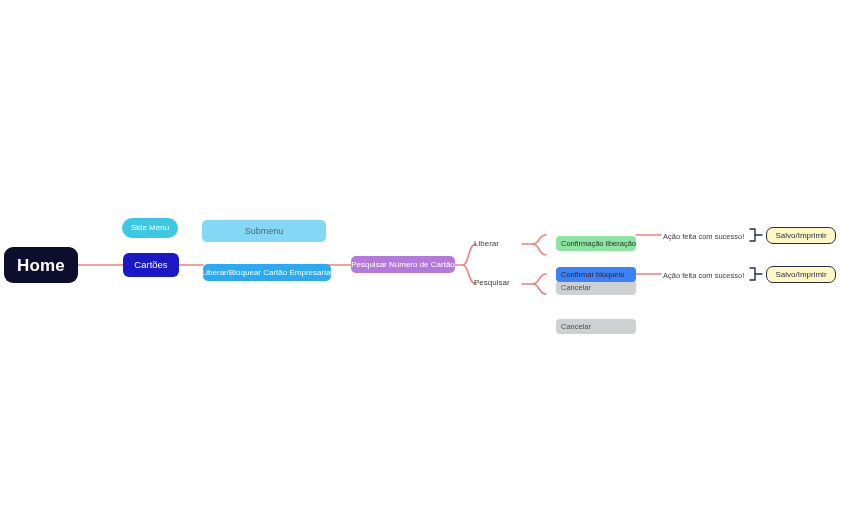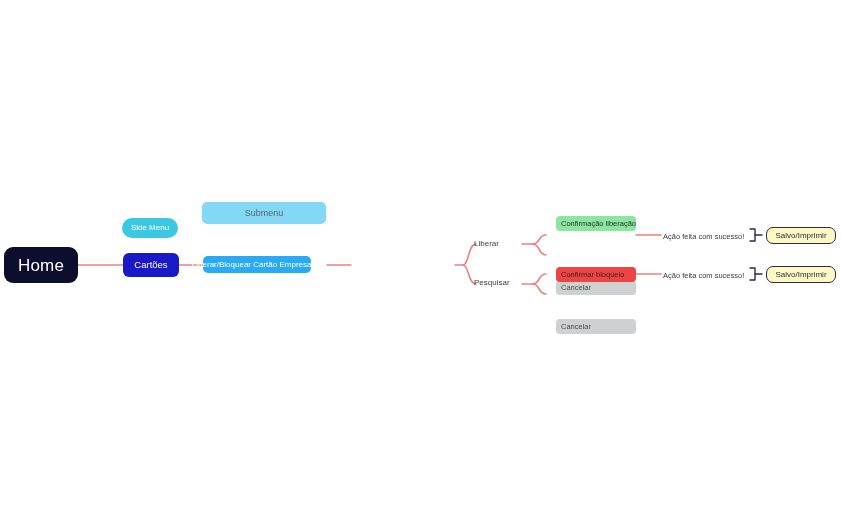--- a/index.html
+++ b/index.html
@@ -48,38 +48,38 @@
   
   .n-home {
     left: 4px;
     top: 247px;
     width: 74px;
     height: 36px;
     background: #0d0d2e;
     border-radius: 9px;
     color: #ffffff;
     font-size: 17px;
-    font-weight: normal;
+    font-weight: bold;
     letter-spacing: .2px;
   }
 
   
   .n-sidemenu {
     left: 122px;
     top: 218px;
     width: 56px;
     height: 20px;
     background: #3cc8e3;
     border-radius: 10px;
     color: #ffffff;
     font-size: 8px;
   }
   .n-submenu {
     left: 202px;
-    top: 202px;
+    top: 220px;
     width: 124px;
     height: 22px;
     background: #82d8f5;
     border-radius: 5px;
     color: #5a6472;
     font-size: 9px;
   }
 
   
   .n-cartoes {
@@ -90,22 +90,22 @@
     background: #1a19c8;
     border-radius: 6px;
     color: #ffffff;
     font-size: 9.5px;
     font-weight: normal;
   }
 
   
   .n-liberar-bloquear {
     left: 203px;
-    top: 256px;
-    width: 108px;
+    top: 264px;
+    width: 128px;
     height: 17px;
     background: #2aa9f5;
     border-radius: 5px;
     color: #ffffff;
     font-size: 8px;
   }
 
   
   .n-pesquisar {
     left: 351px;
@@ -131,24 +131,24 @@
 
   
   .chip {
     height: 15px;
     border-radius: 4px;
     font-size: 7.5px;
     justify-content: flex-start;
     padding-left: 5px;
   }
   .chip-green  { background: #8ce5a0; color: #27352b; }
-  .chip-red    { background: #ef4444; color: #3a2326; }
+  .chip-red    { background: #3b82f6; color: #3a2326; }
   .chip-gray   { background: #cfd0d1; color: #4a4a4a; margin-top: 32px; }
 
-  .n-conf-lib   { left: 556px; top: 216px; width: 80px; }
+  .n-conf-lib   { left: 556px; top: 236px; width: 80px; }
   .n-cancel-1   { left: 556px; top: 248px; width: 80px; }
   .n-conf-bloq  { left: 556px; top: 267px; width: 80px; }
   .n-cancel-2   { left: 556px; top: 287px; width: 80px; }
 
   
   .n-success {
     background: transparent;
     color: #3d3d3d;
     font-size: 7.5px;
     height: 12px;
@@ -211,20 +211,21 @@
 
   <div class="node n-home">Home</div>
 
   <div class="node n-sidemenu">Side Menu</div>
   <div class="node n-submenu">Submenu</div>
 
   <div class="node n-cartoes">Cartões</div>
 
   <div class="node n-liberar-bloquear">Liberar/Bloquear Cartão Empresarial</div>
 
+  <div class="node n-pesquisar">Pesquisar Número de Cartão</div>
 
   <div class="node n-plain n-liberar">Liberar</div>
   <div class="node n-plain n-bloquear">Pesquisar</div>
 
   <div class="node chip chip-green n-conf-lib">Confirmação liberação</div>
   <div class="node chip chip-gray n-cancel-1">Cancelar</div>
 
   <div class="node chip chip-red n-conf-bloq">Confirmar bloqueio</div>
   <div class="node chip chip-gray n-cancel-2">Cancelar</div>
 

